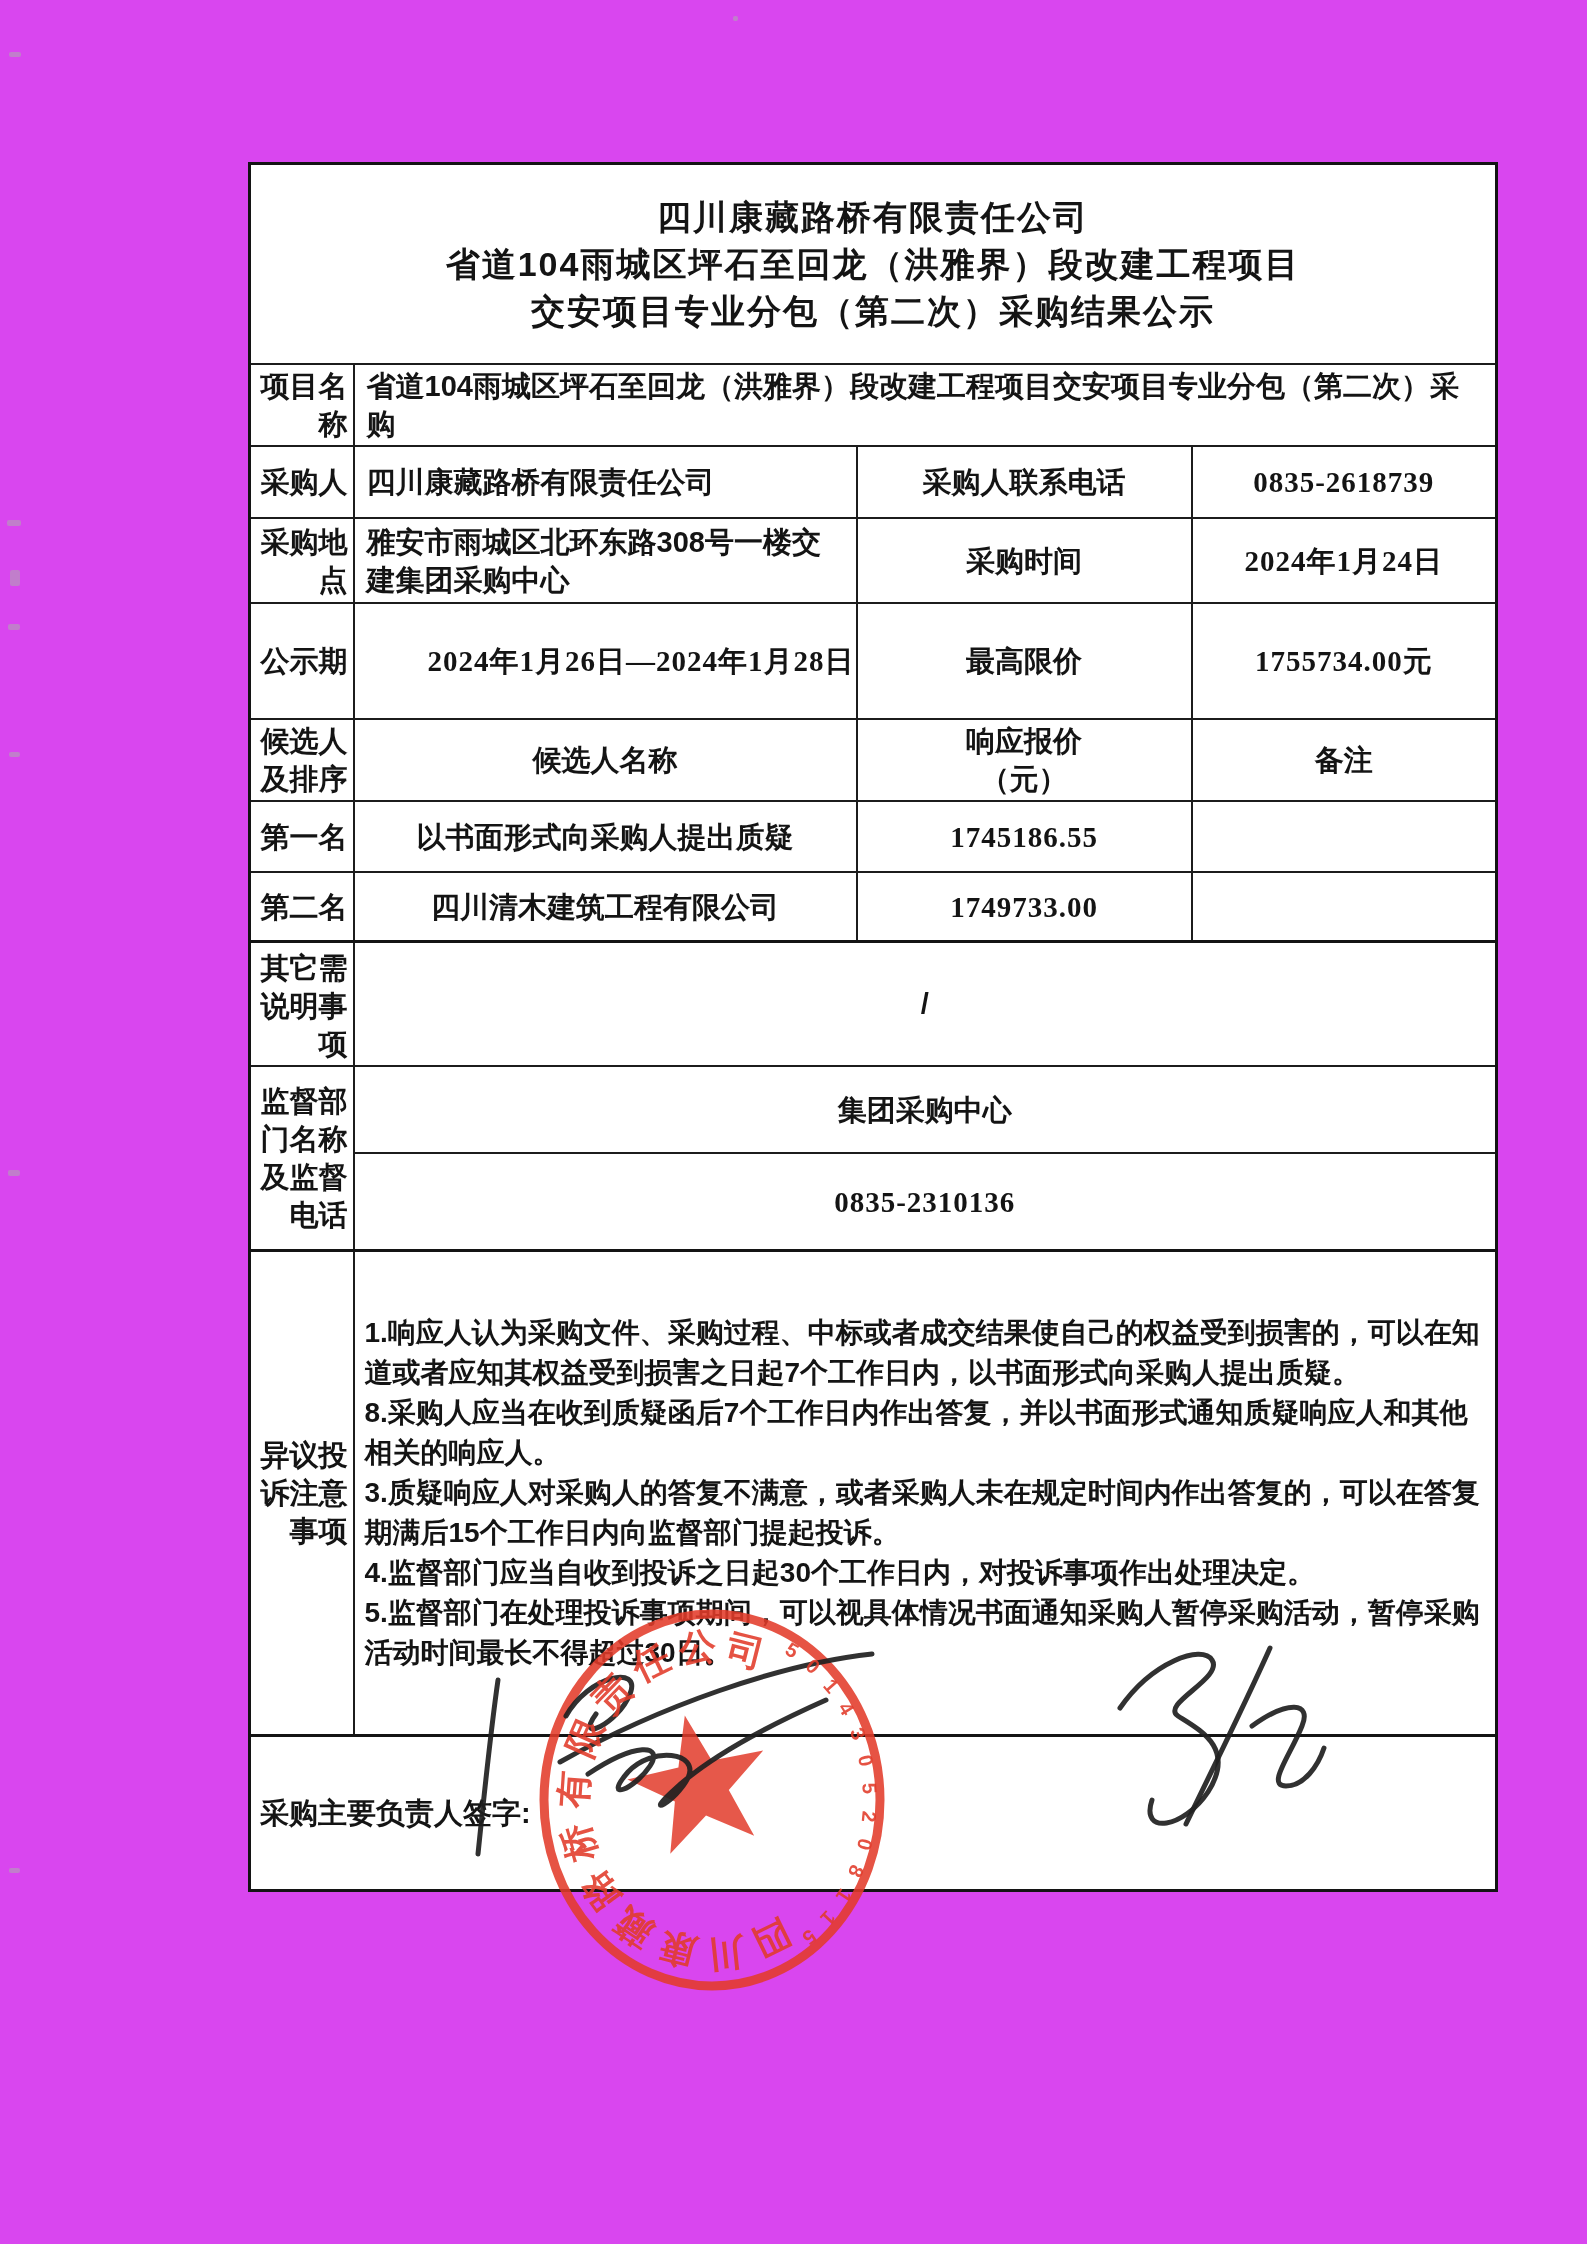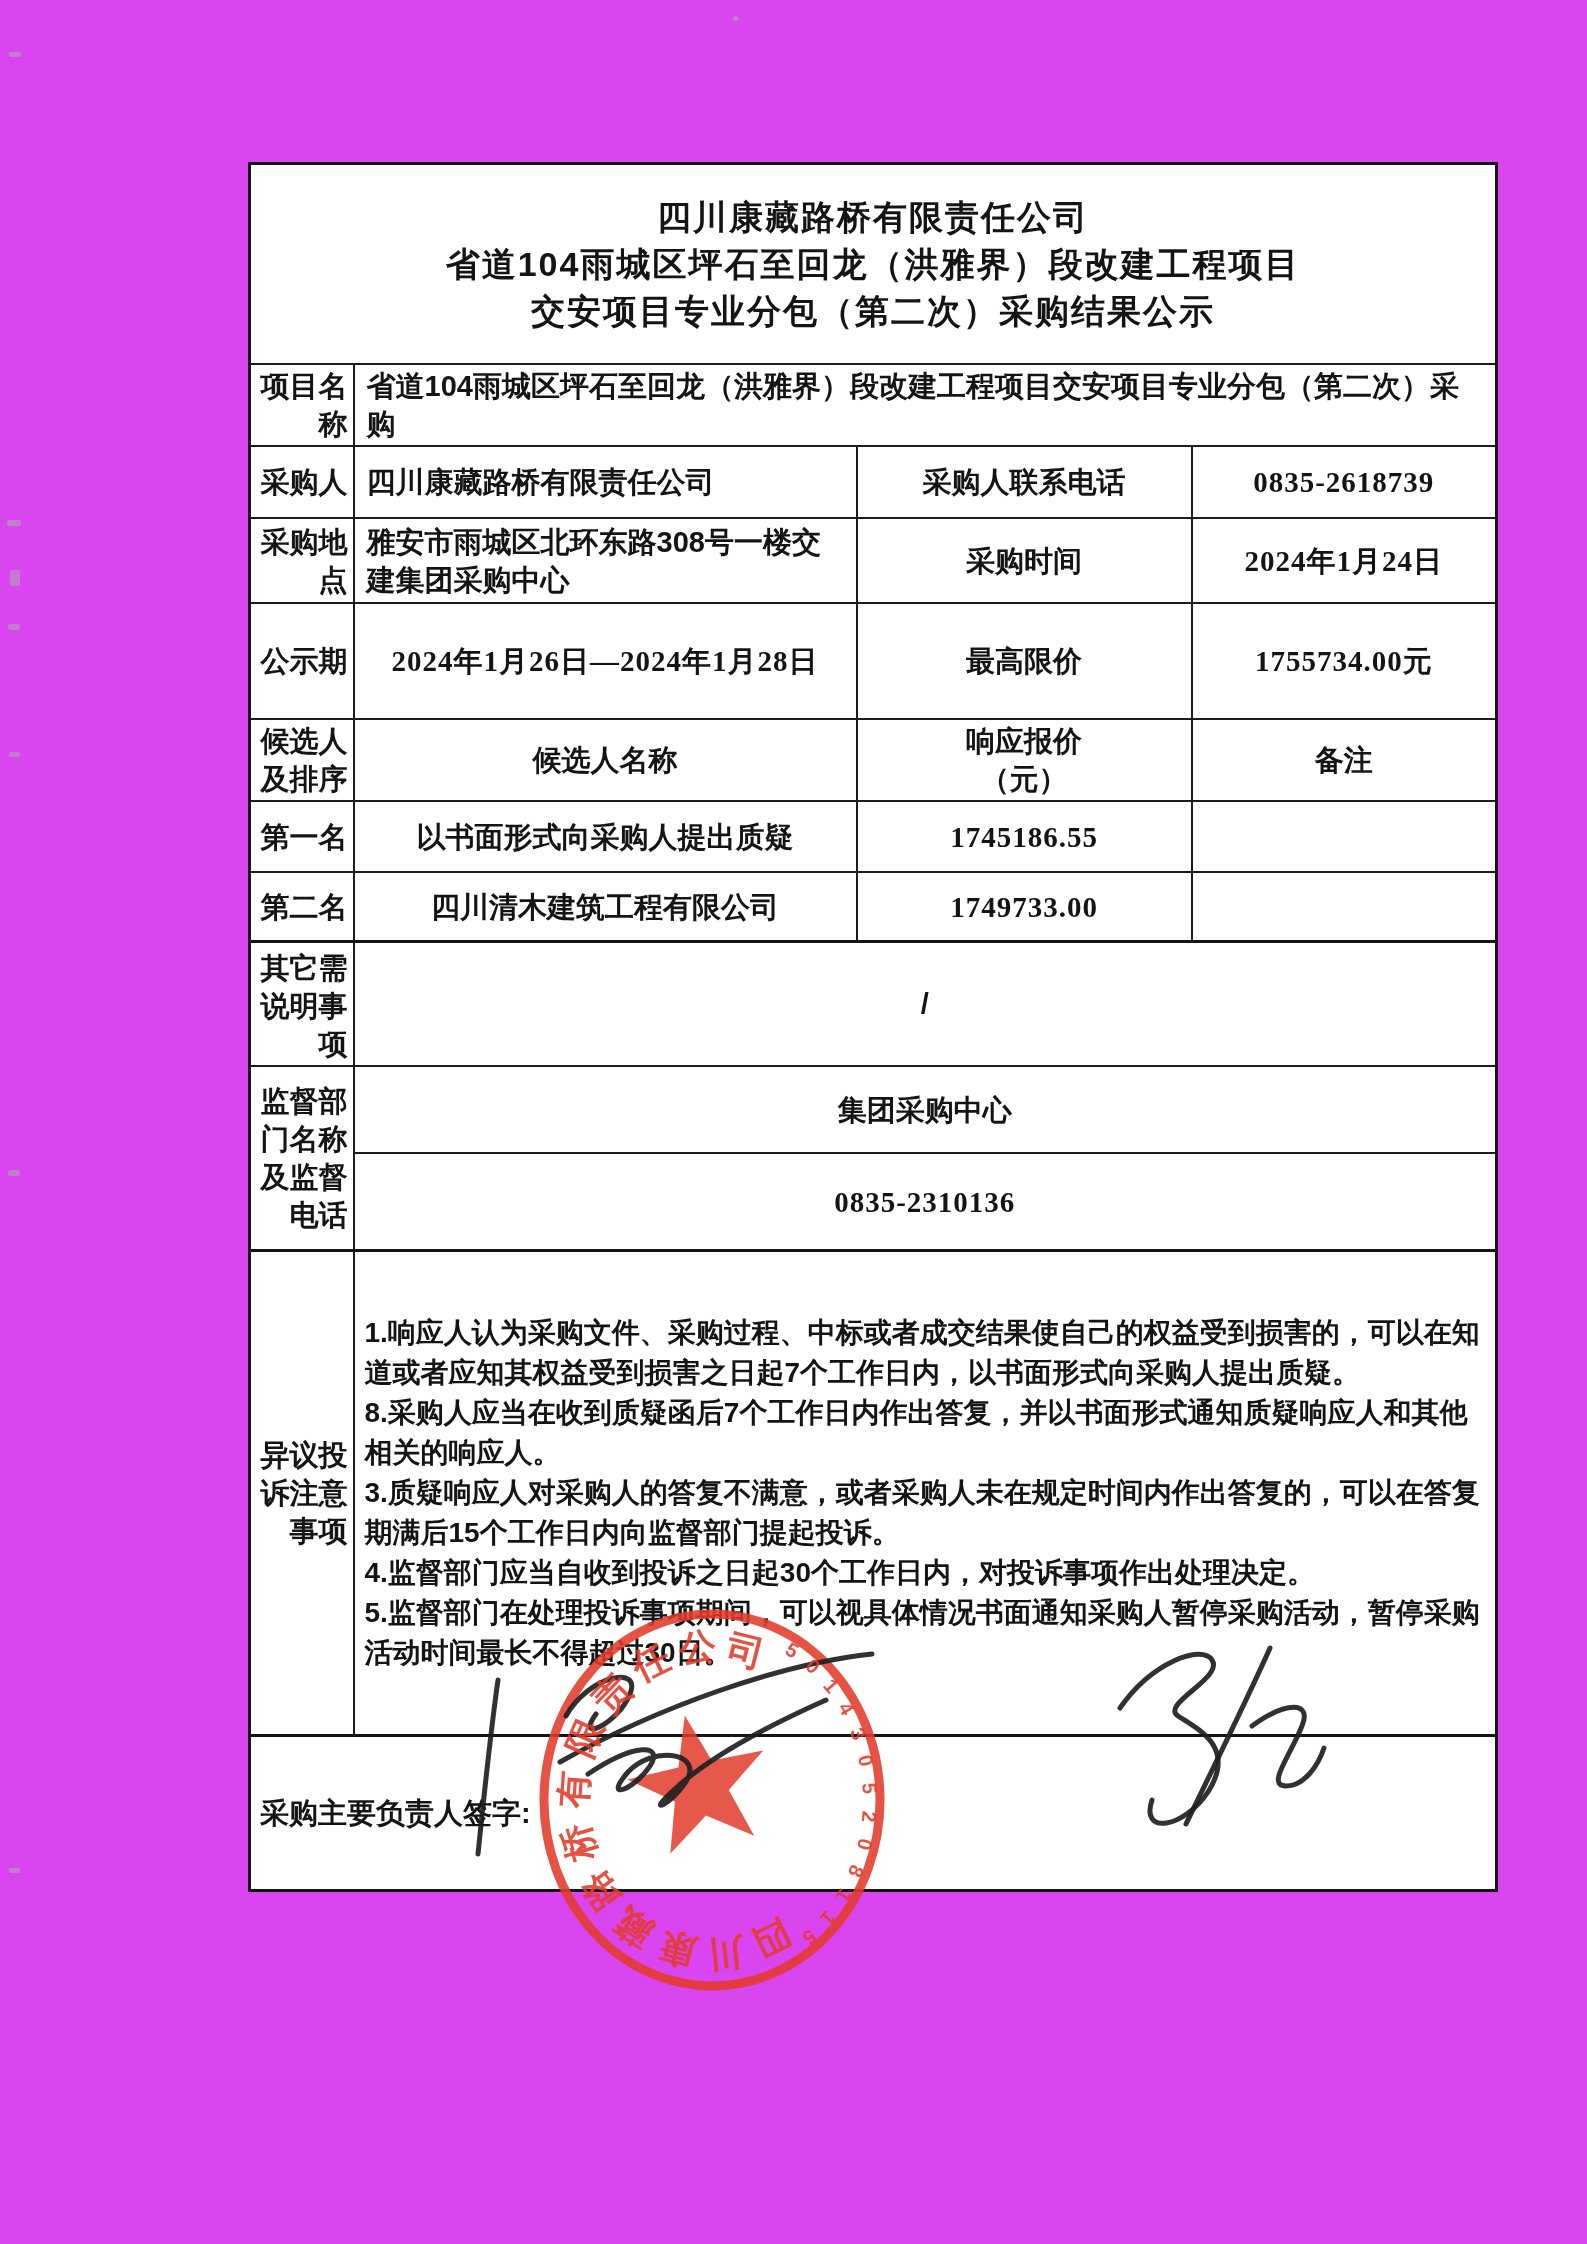--- a/index.html
+++ b/index.html
@@ -11,21 +11,21 @@
   table.doc{position:absolute;left:248px;top:162px;width:1247px;table-layout:fixed;
             border-collapse:collapse;background:#fff;}
   table.doc td{border:2px solid #1c1c1c;vertical-align:middle;overflow:visible;
                font-size:29px;line-height:38px;word-break:break-all;}
   table.doc{border:3px solid #141414;}
   tr.thick td{border-top:3px solid #141414;}
 
   td.lab{padding:2px 5px 2px 7px;text-align:right;font-weight:600;}
   td.lab.top{vertical-align:top;padding-top:6px;}
   td.val-left{padding:2px 8px 2px 12px;text-align:left;font-weight:700;}
-  td.val-center{text-align:center;font-weight:600;}
+  td.val-center{text-align:right;font-weight:600;}
   td.c{text-align:center;font-weight:600;margin-top:16px;}
   .num{font-family:"Liberation Serif","DejaVu Serif",serif;font-weight:500;letter-spacing:1px;}
   td.pre{white-space:pre-line;}
 
   .r-title td{height:196px;text-align:center;vertical-align:middle;}
   .title-line{font-size:34px;font-weight:bold;line-height:47px;letter-spacing:2px;}
   .r1 td{height:74px;}
   .r2 td{height:66px;}
   .r3 td{height:79px;}
   .r4 td{height:110px;}

